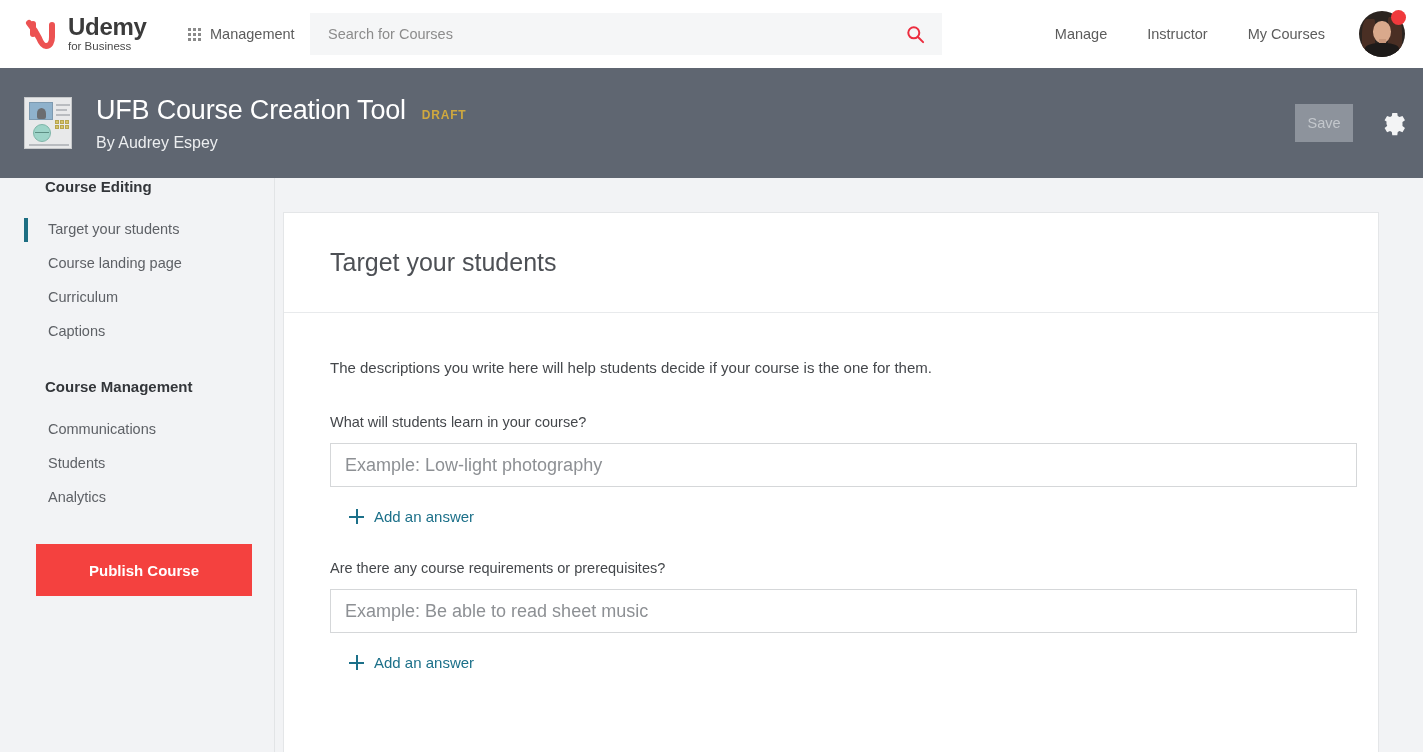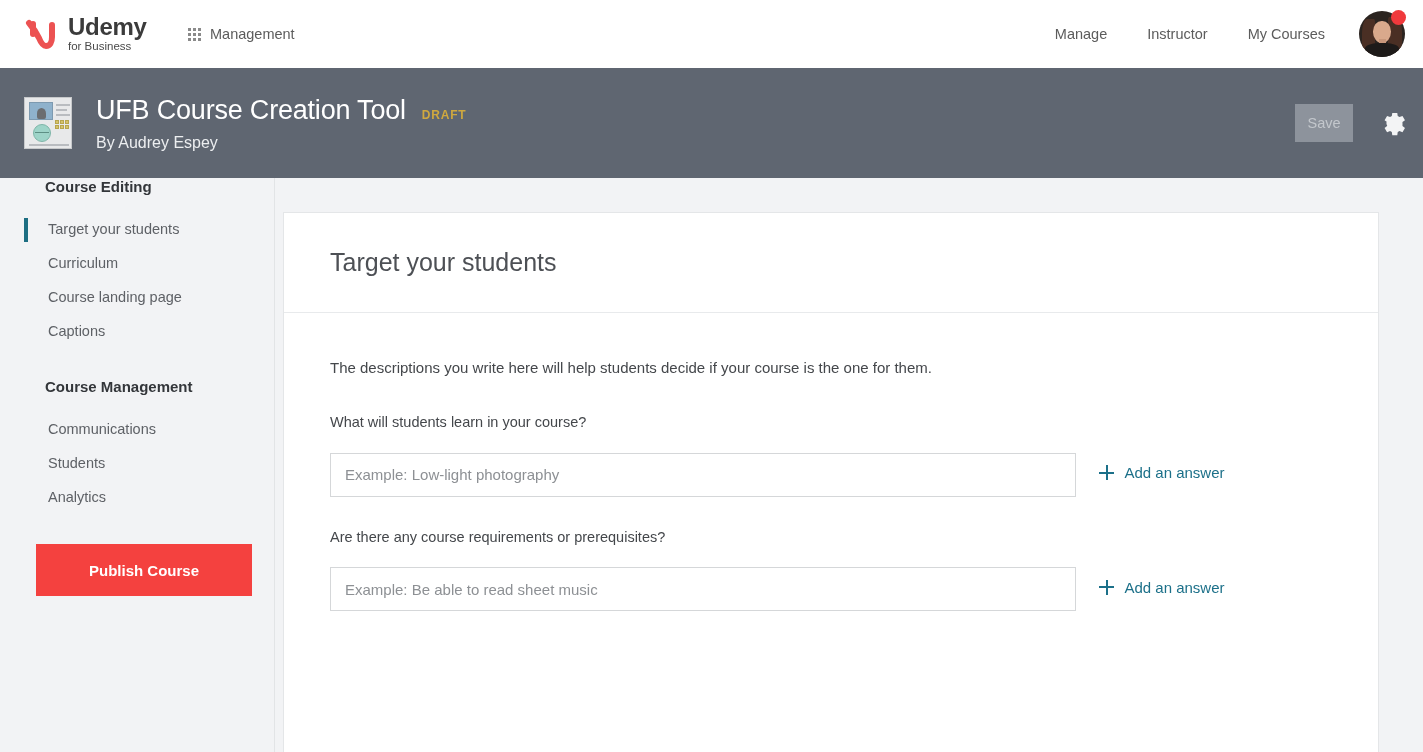--- a/index.html
+++ b/index.html
@@ -320,26 +320,26 @@
     font-size: 15px;
     color: #44474b;
     margin-bottom: 38px;
   }
   .field-label {
     font-size: 14.5px;
     color: #44474b;
     margin-bottom: 13px;
   }
   .field-input {
-    width: 746px;
+    width: 1027px;
     height: 44px;
     border: 1px solid #d5d7d9;
     background: #ffffff;
     padding: 16px 14px;
-    font-size: 15px;
+    font-size: 18px;
     color: #44474b;
     outline: none;
     font-family: "Liberation Sans", sans-serif;
   }
   .field-input::placeholder { color: #8d9094; }
   .add-answer {
     display: inline-flex;
     align-items: center;
     margin-top: 21px;
     margin-left: 19px;
@@ -387,20 +387,29 @@
         <i></i>
         <i></i>
         <i></i>
         <i></i>
         <i></i>
         <i></i>
     </span>
     <span class="categories-label">Management</span>
   </div>
 
+  <div class="searchbar">
+    <input class="search-input" type="text" placeholder="Search for Courses" style="">
+    <button class="search-btn">
+      <svg width="19" height="19" viewBox="0 0 20 20">
+        <circle cx="8.2" cy="8.2" r="5.8" fill="none" stroke="#ec2d3f" stroke-width="2.1"></circle>
+        <line x1="12.6" y1="12.6" x2="18" y2="18" stroke="#ec2d3f" stroke-width="2.1" stroke-linecap="round"></line>
+      </svg>
+    </button>
+  </div>
 
   <div class="nav-right">
     <a class="nav-link">Manage</a>
     <a class="nav-link">Instructor</a>
     <a class="nav-link">My Courses</a>
     <div class="avatar-wrap">
       <div class="avatar">
         <span class="hair-l"></span>
           <span class="hair-r"></span>
         <span class="face"></span>
@@ -452,24 +461,24 @@
 <div class="page-body">
 
   <div class="sidebar">
 
     <div class="side-group-title">Course Editing</div>
 
     <div class="side-item active">
       <span>Target your students</span>
     </div>
     <div class="side-item">
+      <span>Course landing page</span>
+    </div>
+    <div class="side-item">
       <span>Curriculum</span>
-    </div>
-    <div class="side-item">
-      <span>Course landing page</span>
     </div>
     <div class="side-item">
       <span>Captions</span>
     </div>
 
     <div class="side-gap"></div>
 
     <div class="side-group-title">Course Management</div>
 
     <div class="side-item">

